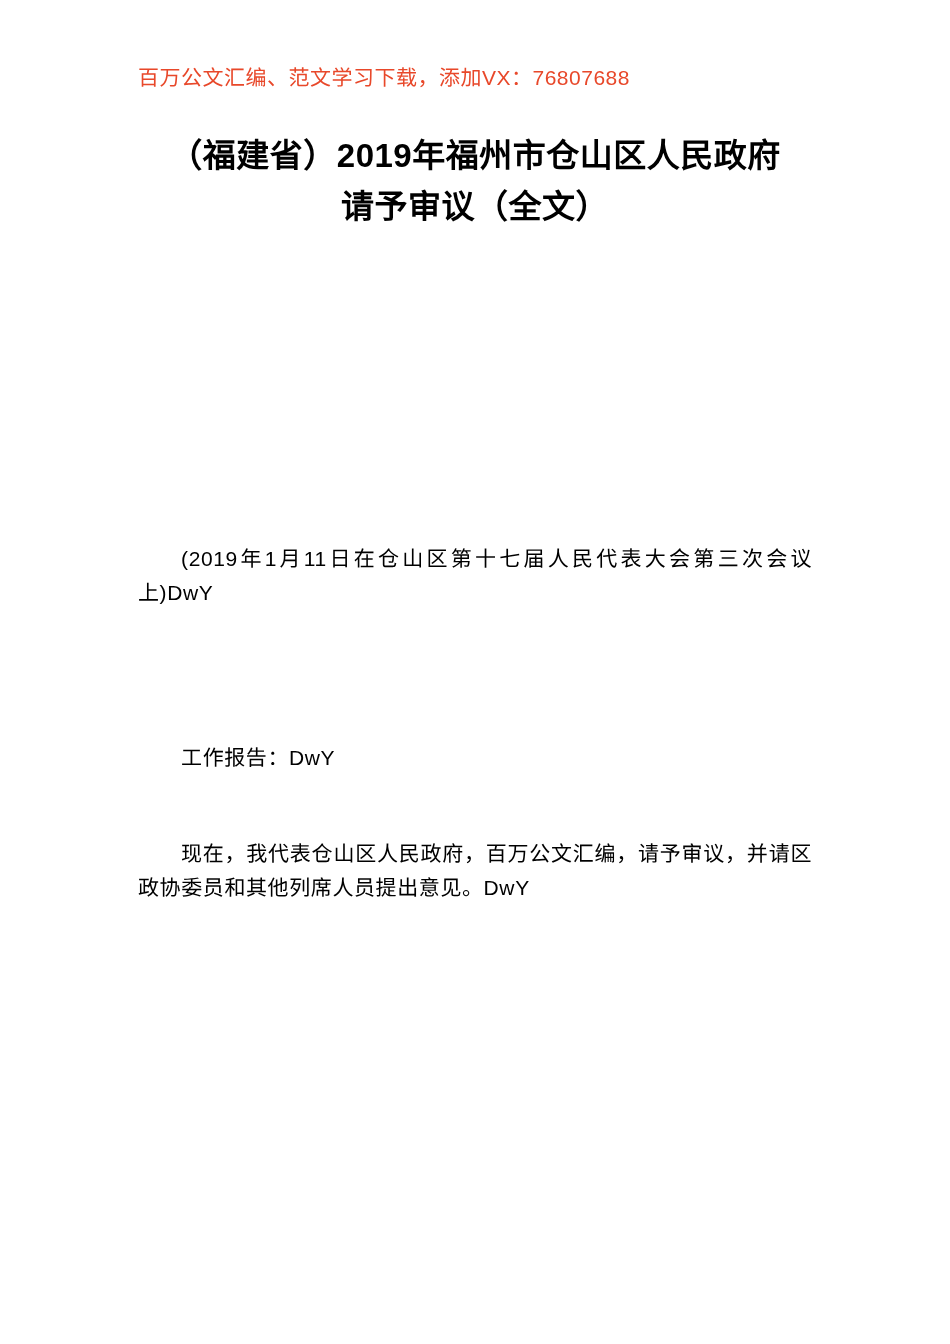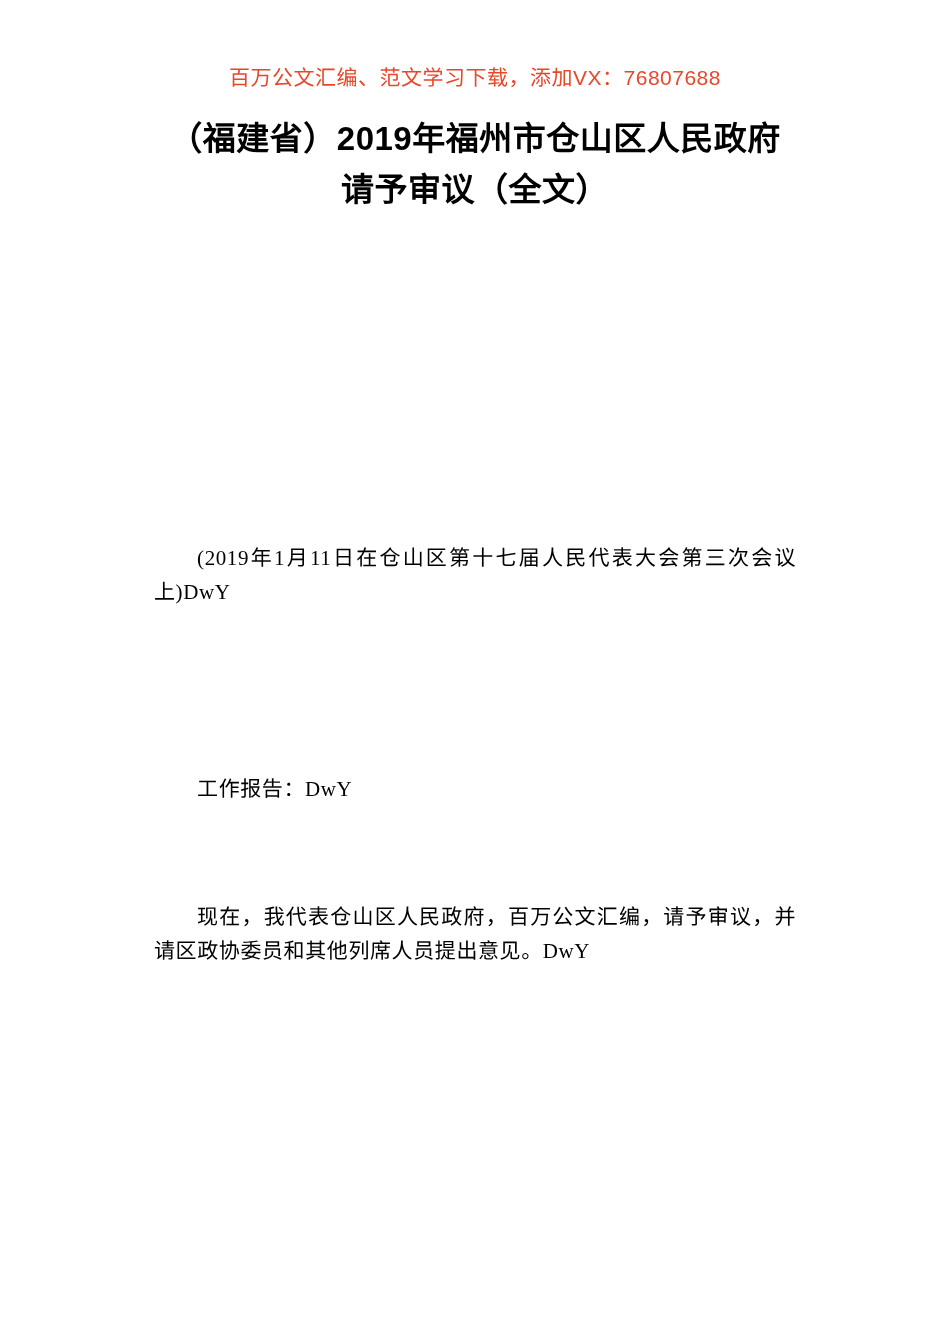--- a/index.html
+++ b/index.html
@@ -17,47 +17,46 @@
     overflow: hidden;
   }
   .page {
     position: relative;
     width: 950px;
     height: 1344px;
     box-sizing: border-box;
     padding: 0 138px;
   }
   .watermark {
-    text-align: center;
+    text-align: left;
     color: #e8482a;
     font-size: 21px;
     font-weight: 400;
     letter-spacing: 0.5px;
     padding-top: 65px;
     line-height: 1.2;
     white-space: nowrap;
   }
   .doc-title {
-    margin-top: 23px;
+    margin-top: 40px;
     text-align: center;
     font-size: 33px;
     font-weight: bold;
     line-height: 1.55;
     letter-spacing: 0.5px;
   }
   .spacer-block {
     height: 310px;
   }
   .para {
     font-size: 21px;
     line-height: 1.62;
-    margin: 16px;
+    margin: 0;
     text-align: justify;
     letter-spacing: 0.6px;
-    font-family: Liberation Serif, serif;
   }
   .para.indent {
     text-indent: 2.05em;
   }
   .gap-1 { height: 68px; }
   .gap-2 { height: 62px; }
   .gap-3 { height: 62px; }
   .gap-4 { height: 62px; }
 </style>
 </head>

